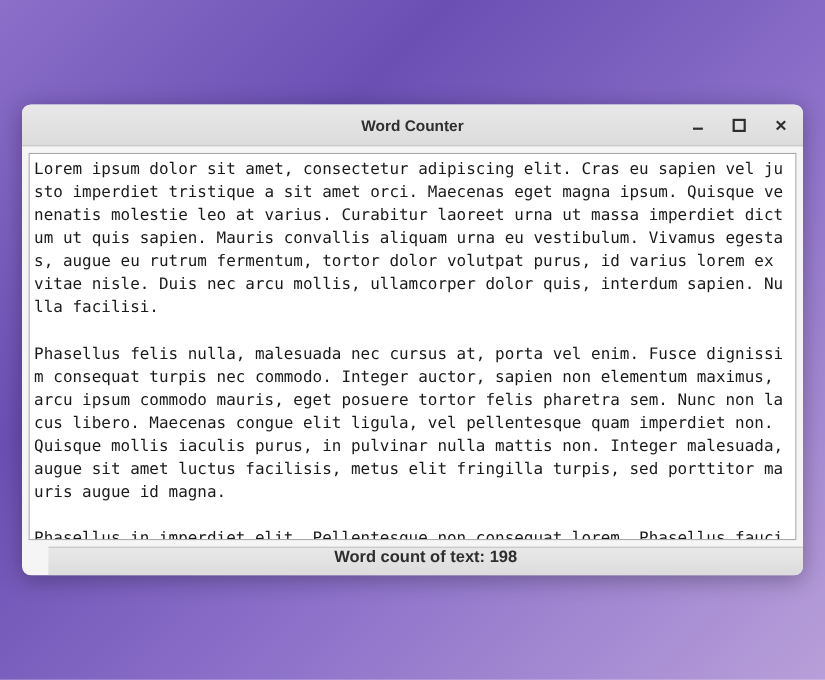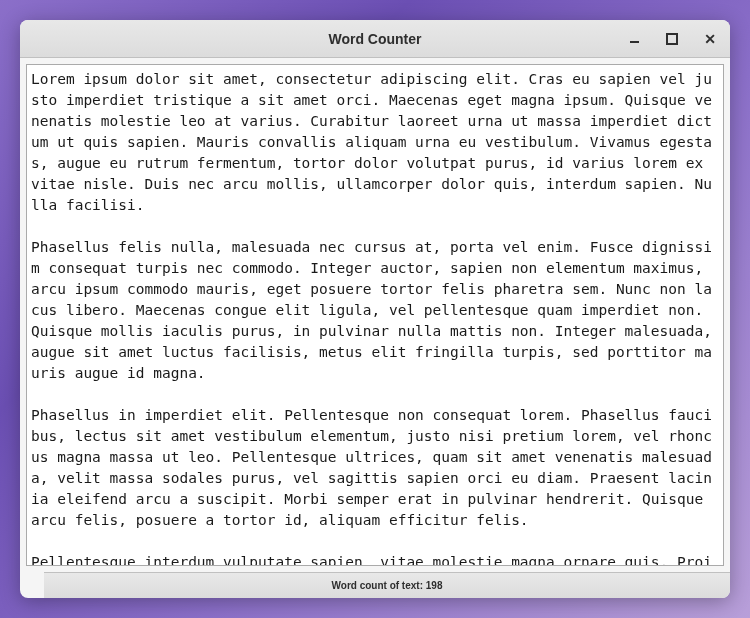--- a/index.html
+++ b/index.html
@@ -8,21 +8,21 @@
       height: 618px;
       background: linear-gradient(135deg, #8b6fc9 0%, #6b4fb3 30%, #8b6fc9 60%, #b89fd9 100%);
       display: flex;
       align-items: center;
       justify-content: center;
       font-family: sans-serif;
       overflow: hidden;
     }
     .window {
       width: 710px;
-      height: 578px;
+      height: 428px;
       background: #f5f5f5;
       border-radius: 8px;
       box-shadow: 0 4px 20px rgba(0,0,0,0.3);
       display: flex;
       flex-direction: column;
       overflow: hidden;
     }
     .titlebar {
       height: 38px;
       background: linear-gradient(to bottom, #e8e8e8, #dcdcdc);
@@ -89,23 +89,22 @@
       color: #1a1a1a;
       overflow: hidden;
       word-break: break-all;
       white-space: pre-wrap;
     }
     .statusbar {
       height: 26px;
       background: linear-gradient(to bottom, #e8e8e8, #dcdcdc);
       border-top: 1px solid #c0c0c0;
       display: flex;
-      align-items: center;
       justify-content: center;
-      font-size: 10px;
+      font-size: 15px;
       font-weight: bold;
       color: #2e2e2e;
       margin-left: 24px;
     }
   </style>
 </head>
 <body>
 
 <div class="window">
   <div class="titlebar">

